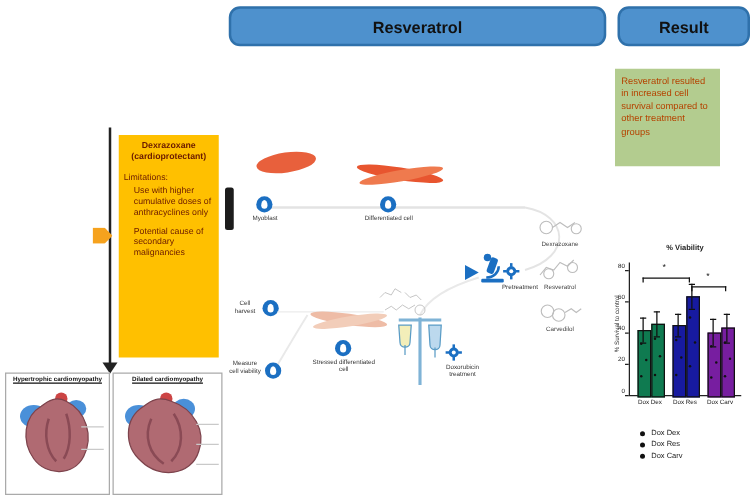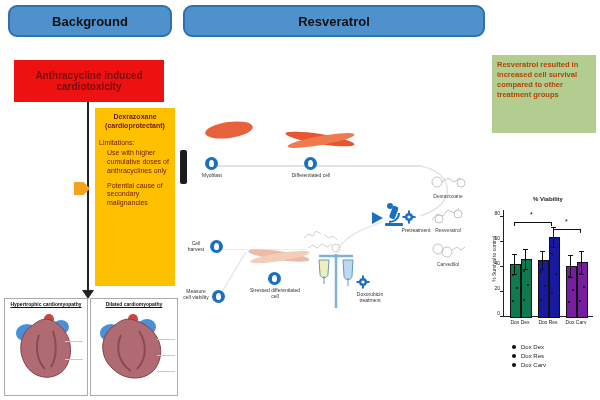--- a/index.html
+++ b/index.html
@@ -37,45 +37,44 @@
   .stepicon::after{content:"";width:5px;height:7px;background:#fff;border-radius:50% 50% 50% 50%/60% 60% 40% 40%;}
   .steplabel{position:absolute;font-size:5px;color:#333;text-align:center;line-height:1.2;}
   .cell{position:absolute;border-radius:50%;background:#e8603c;}
   .cellx{position:absolute;}
   .cellx div{position:absolute;border-radius:50%;}
   .compound{position:absolute;width:44px;text-align:center;}
   .compound svg{display:block;margin:0 auto;}
   .compound .clabel{font-size:5px;color:#444;margin-top:1px;}
   .gearicon{position:absolute;width:14px;height:14px;}
   
-  .greenbox{position:absolute;left:492px;top:55px;width:104px;height:78px;background:#b3cc8f;
-          color:#b54300;font-weight:bold;font-size:7.5px;line-height:1.35;padding:5px;box-sizing:border-box;}
+  .greenbox{position:absolute;left:492px;top:55px;width:84px;height:78px;background:#b3cc8f;
+          color:#b54300;font-weight:normal;font-size:7.5px;line-height:1.35;padding:5px;box-sizing:border-box;}
   .chart{position:absolute;left:480px;top:196px;width:118px;height:142px;}
   .chart .ctitle{position:absolute;left:24px;top:0;width:88px;text-align:center;font-size:6px;font-weight:bold;color:#222;}
   .chart .ylab{position:absolute;left:-16px;top:60px;width:60px;font-size:5px;color:#222;transform:rotate(-90deg);
           transform-origin:center;text-align:center;}
   .chart .yaxis{position:absolute;left:23px;top:14px;width:1px;height:106px;background:#222;}
   .chart .xaxis{position:absolute;left:23px;top:120px;width:90px;height:1px;background:#222;}
   .chart .ytick{position:absolute;left:0;width:20px;text-align:right;font-size:5px;color:#222;}
   .chart .ytickmark{position:absolute;width:3px;height:1px;background:#222;left:20px;}
   .chart .xlab{position:absolute;top:123px;width:28px;text-align:center;font-size:5px;color:#222;}
   .legend{position:absolute;left:512px;top:344px;font-size:6px;color:#222;}
   .legend .li{display:flex;align-items:center;margin-bottom:3px;}
   .legend .dot{width:4px;height:4px;border-radius:50%;background:#111;margin-right:5px;}
   svg{overflow:visible;}
 </style>
 </head>
 <body>
 
 <div class="canvas">
 
-  <div class="hdr" style="left:8px;top:5px;width:160px;">Background</div>
   <div class="hdr" style="left:183px;top:5px;width:298px;">Resveratrol</div>
-
-  <div class="redbox">Anthracycline induced cardiotoxicity</div>
+  <div class="hdr" style="left:494px;top:5px;width:102px;">Result</div>
+
   <div class="vline"></div>
   <div class="conn-orange"></div>
   <div class="down-arrow"></div>
 
   <div class="yellowbox">
     <div class="yb-title">Dexrazoxane (cardioprotectant)</div>
     <div class="yb-lim">Limitations:</div>
     <div class="yb-item">Use with higher cumulative doses of anthracyclines only</div>
     <div class="yb-item">Potential cause of secondary malignancies</div>
   </div>

